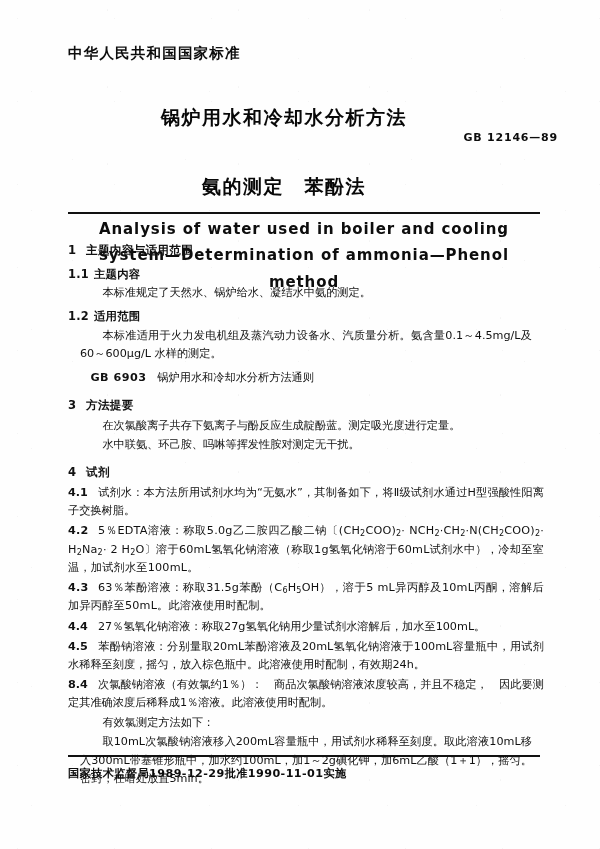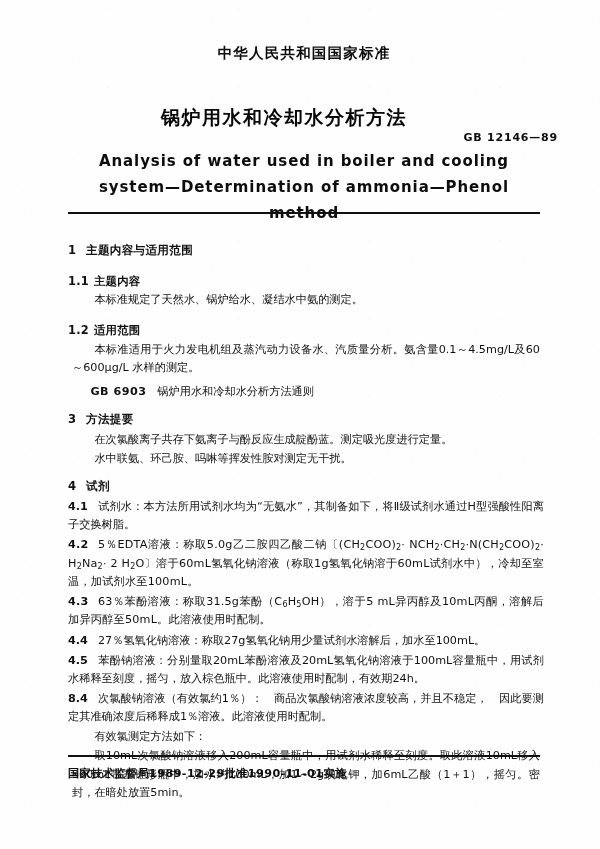--- a/index.html
+++ b/index.html
@@ -25,21 +25,21 @@
   }
 
   
   .header {
     position: absolute;
     left: 68px;
     top: 44px;
     width: 472px;
   }
   .nation-line {
-    text-align: center;
+    text-align: left;
     font-size: 14.5px;
     font-weight: 700;
     letter-spacing: 1.2px;
     color: #0d0d0d;
   }
   .title-block {
     margin-top: 20px;
     position: relative;
   }
   .title-cn-1,
@@ -114,25 +114,24 @@
   }
   .sub-head {
     font-weight: 700;
     font-size: 11.4px;
     margin-top: 5px;
     letter-spacing: 0.2px;
   }
   .sub-head .num {
     display: inline-block;
     min-width: 26px;
-    margin-top: 7px;
   }
   .para {
     text-indent: 2em;
-    margin: 1px 4px;
+    margin: 1px 12px;
     text-align: justify;
   }
   .hang {
     margin: 2px 0;
     text-align: justify;
   }
   .hang .lbl {
     font-weight: 700;
     display: inline-block;
     min-width: 30px;
@@ -187,20 +186,21 @@
 </head>
 <body>
 
 <div class="page">
 
   <div class="header">
     <div class="nation-line">中华人民共和国国家标准</div>
 
     <div class="title-block">
       <div class="title-cn-1">锅炉用水和冷却水分析方法</div>
+      <div class="title-cn-2">氨的测定　苯酚法</div>
       <div class="std-no">GB 12146—89</div>
     </div>
 
     <div class="title-en">
       <div>Analysis of water used in boiler and cooling</div>
       <div>system—Determination of ammonia—Phenol method</div>
     </div>
   </div>
 
   <div class="rule-top"></div>

